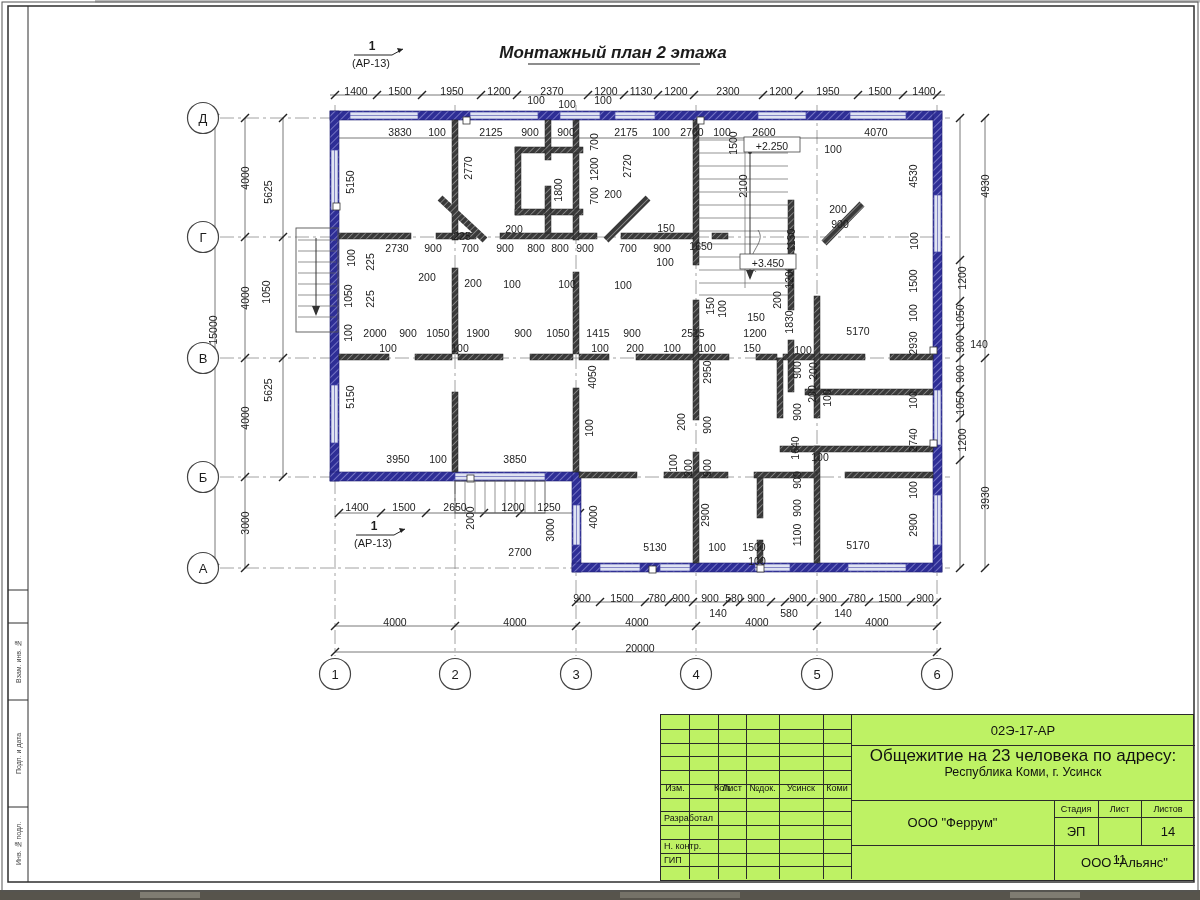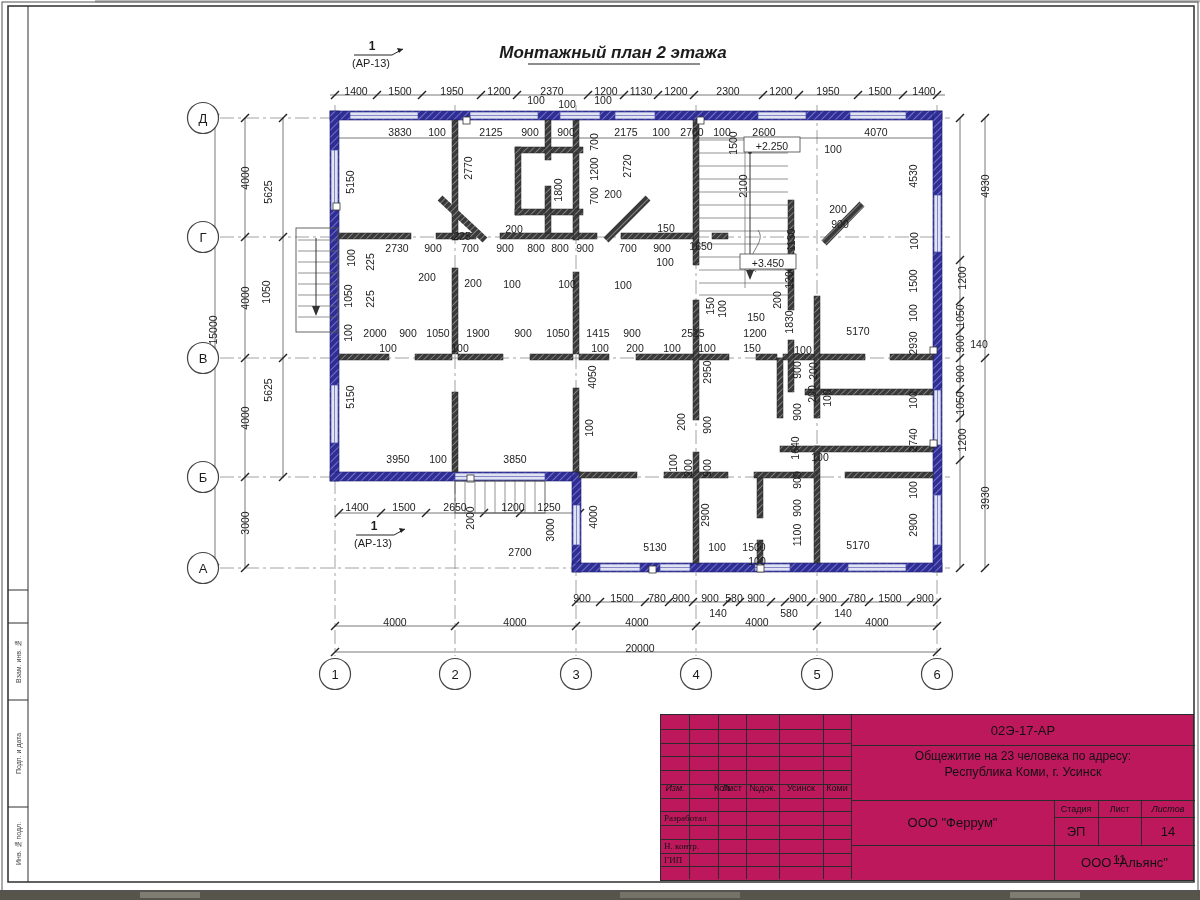--- a/index.html
+++ b/index.html
@@ -1,24 +1,24 @@
 <!DOCTYPE html>
 <html><head>
 <meta charset="utf-8">
 <style>
   html,body{margin:0;padding:0;background:#e8e8e8;}
   .page{position:relative;width:1200px;height:900px;background:#ffffff;overflow:hidden;
         font-family:"Liberation Sans",sans-serif;}
   svg text{font-family:"Liberation Sans",sans-serif;fill:#1c1c1c;}
   .tb{position:absolute;left:660px;top:714px;width:534px;height:167px;border:1.6px solid #2b2b2b;
-      box-sizing:border-box;background:#be185d;}
+      box-sizing:border-box;background:#bef264;}
   .tb .ln{position:absolute;background:#2b2b2b;}
   .tb .cell{position:absolute;display:flex;align-items:center;justify-content:center;
       text-align:center;color:#111;}
-  .tb .small{font-size:9px;justify-content:flex-start;padding-left:3px;font-family:Liberation Serif, serif;}
+  .tb .small{font-size:9px;justify-content:flex-start;padding-left:3px;}
   .tb .hdr{font-size:9px;}
   .vlabel{position:absolute;width:18px;display:flex;align-items:center;justify-content:center;
       writing-mode:vertical-rl;transform:rotate(180deg);font-size:7px;color:#444;
       font-family:"Liberation Sans",sans-serif;}
 </style>
 </head>
 <body>
 
 <div class="page">
 
@@ -500,26 +500,26 @@
 
 <div id="frame-labels">
       <div class="vlabel" style="left: 9px; top: 623px; height: 77px;">Взам. инв. №</div>
       <div class="vlabel" style="left: 9px; top: 700px; height: 107px;">Подп. и дата</div>
       <div class="vlabel" style="left: 9px; top: 807px; height: 73px;">Инв. № подл.</div>
     </div>
 
 
 <div class="tb">
   <div class="cell" style="left:190px;top:0;width:344px;height:30px;font-size:13px;">02Э-17-АР</div>
-  <div class="cell" style="left:190px;top:33px;width:344px;height:16px;font-size:12px;">Общежитие на 23 человека по адресу:</div>
+  <div class="cell" style="left:190px;top:33px;width:344px;height:16px;font-size:17px;">Общежитие на 23 человека по адресу:</div>
   <div class="cell" style="left:190px;top:49px;width:344px;height:16px;font-size:12.5px;">Республика Коми, г. Усинск</div>
   <div class="cell" style="left:190px;top:85px;width:203px;height:45px;font-size:13px;">ООО "Феррум"</div>
   <div class="cell hdr" style="left:393px;top:85px;width:44px;height:17px;">Стадия</div>
   <div class="cell hdr" style="left:437px;top:85px;width:43px;height:17px;">Лист</div>
-  <div class="cell hdr" style="left:480px;top:85px;width:54px;height:17px;font-style:italic;">Листов</div>
+  <div class="cell hdr" style="left:480px;top:85px;width:54px;height:17px;">Листов</div>
   <div class="cell" style="left:393px;top:102px;width:44px;height:28px;font-size:13px;">ЭП</div>
   <div class="cell" style="left:437px;top:102px;width:43px;height:28px;font-size:13px;margin-top:28px;">11</div>
   <div class="cell" style="left:480px;top:102px;width:54px;height:28px;font-size:13px;">14</div>
   <div class="cell" style="left:393px;top:130px;width:141px;height:35px;font-size:13px;">ООО "Альянс"</div>
   <div id="tb-extra">
         <div class="ln" style="left: 0px; top: 14px; width: 190px; height: 1px;"></div>
         <div class="ln" style="left: 0px; top: 28px; width: 190px; height: 1px;"></div>
         <div class="ln" style="left: 0px; top: 41px; width: 190px; height: 1px;"></div>
         <div class="ln" style="left: 0px; top: 55px; width: 190px; height: 1px;"></div>
         <div class="ln" style="left: 0px; top: 69px; width: 190px; height: 1px;"></div>
@@ -535,21 +535,21 @@
         <div class="ln" style="left: 118px; top: 0px; width: 1px; height: 164px;"></div>
         <div class="ln" style="left: 162px; top: 0px; width: 1px; height: 164px;"></div>
         <div class="ln" style="left: 190px; top: 0px; width: 1px; height: 164px;"></div>
         <div class="ln" style="left: 190px; top: 30px; width: 344px; height: 1px;"></div>
         <div class="ln" style="left: 190px; top: 85px; width: 344px; height: 1px;"></div>
         <div class="ln" style="left: 190px; top: 130px; width: 344px; height: 1px;"></div>
         <div class="ln" style="left: 393px; top: 102px; width: 141px; height: 1px;"></div>
         <div class="ln" style="left: 393px; top: 85px; width: 1px; height: 80px;"></div>
         <div class="ln" style="left: 437px; top: 85px; width: 1px; height: 45px;"></div>
         <div class="ln" style="left: 480px; top: 85px; width: 1px; height: 45px;"></div>
-        <div class="cell hdr" style="left: -2px; top: 66px; width: 32px; height: 13px; font-style: italic;">Изм.</div>
+        <div class="cell hdr" style="left: -2px; top: 66px; width: 32px; height: 13px;">Изм.</div>
         <div class="cell hdr" style="left: 35px; top: 66px; width: 32px; height: 13px; margin-left: 11px;">Кол.</div>
         <div class="cell hdr" style="left: 55px; top: 66px; width: 32px; height: 13px;">Лист</div>
         <div class="cell hdr" style="left: 85.5px; top: 66px; width: 32px; height: 13px;">№док.</div>
         <div class="cell hdr" style="left: 124px; top: 66px; width: 32px; height: 13px;">Усинск</div>
         <div class="cell hdr" style="left: 160px; top: 66px; width: 32px; height: 13px;">Коми</div>
         <div class="cell small" style="left: 0px; top: 96px; width: 60px; height: 13px;">Разработал</div>
         <div class="cell small" style="left: 0px; top: 124px; width: 60px; height: 13px;">Н. контр.</div>
         <div class="cell small" style="left: 0px; top: 138px; width: 60px; height: 13px;">ГИП</div>
       </div>
 </div>

